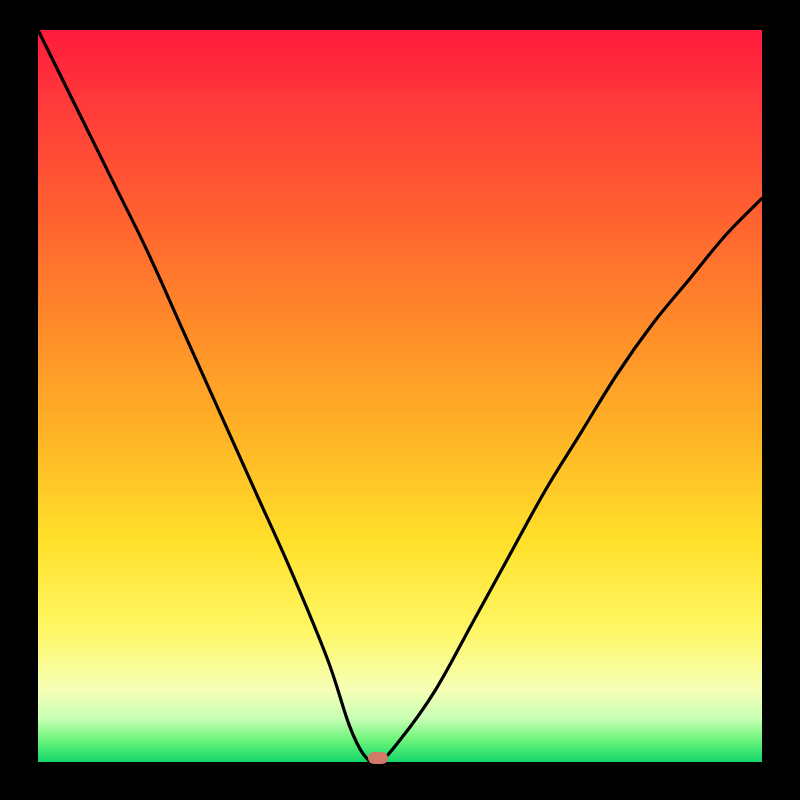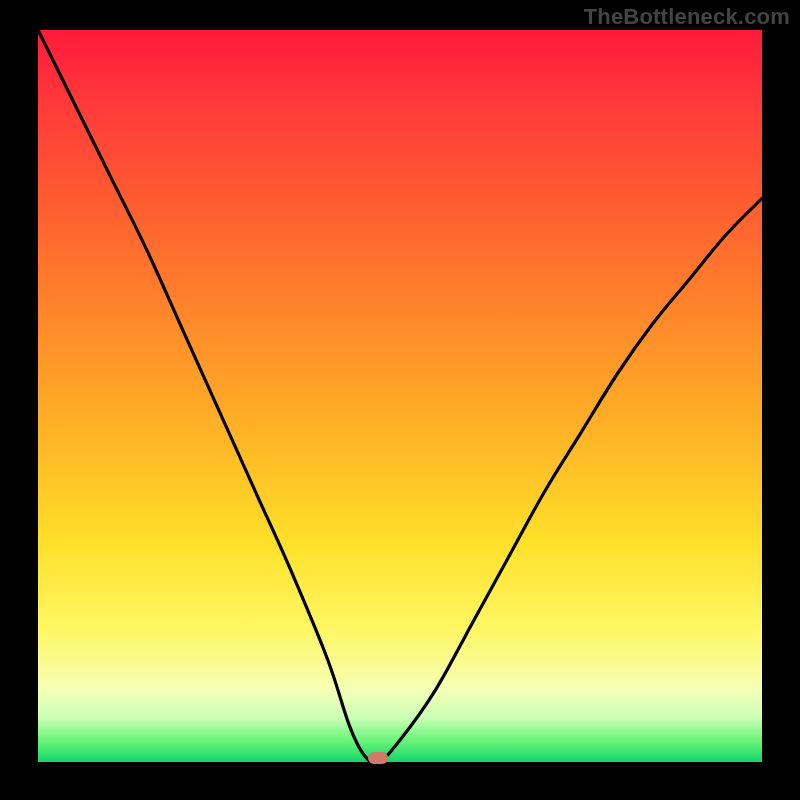--- a/index.html
+++ b/index.html
@@ -65,21 +65,20 @@
     border-radius: 6px;
     background: #d07b6a;
     transform: translate(-50%, -50%);
   }
 </style>
 </head>
 <body>
 
 <div class="frame">
 
-  <div class="watermark">TheBottleneck.com</div>
 
   <div class="plot-area">
 
     <svg class="curve" viewBox="0 0 724 732" preserveAspectRatio="none">
       <path fill="none" stroke="#000000" stroke-width="3.2" stroke-linecap="round" stroke-linejoin="round" d="M 0.0 0.0 C 6.5 13.2, 23.2 46.8, 36.2 73.2 C 49.2 99.6, 59.4 120.0, 72.4 146.4 C 85.4 172.8, 95.6 191.9, 108.6 219.6 C 121.6 247.3, 131.8 271.1, 144.8 300.1 C 157.8 329.1, 168.0 351.7, 181.0 380.6 C 194.0 409.6, 204.2 432.2, 217.2 461.2 C 230.2 490.1, 240.4 511.4, 253.4 541.7 C 266.4 572.0, 279.2 601.9, 289.6 629.5 C 300.0 657.2, 304.8 678.3, 311.3 695.4 C 317.8 712.5, 320.6 718.1, 325.8 724.7 C 331.0 731.3, 333.8 734.6, 340.3 732.0 C 346.8 729.4, 351.6 723.2, 362.0 710.0 C 372.4 696.9, 385.2 679.9, 398.2 658.8 C 411.2 637.7, 421.4 616.6, 434.4 592.9 C 447.4 569.2, 457.6 550.8, 470.6 527.0 C 483.6 503.3, 493.8 483.6, 506.8 461.2 C 519.8 438.8, 530.0 423.7, 543.0 402.6 C 556.0 381.5, 566.2 363.8, 579.2 344.0 C 592.2 324.3, 602.4 309.9, 615.4 292.8 C 628.4 275.7, 638.6 264.7, 651.6 248.9 C 664.6 233.1, 674.8 219.5, 687.8 205.0 C 700.8 190.5, 717.5 174.9, 724.0 168.4"></path>
     </svg>
 
     <div class="dip-marker" style="left: 340.28px; top: 728.34px; background: rgb(208, 123, 106);"></div>
   </div>
 

